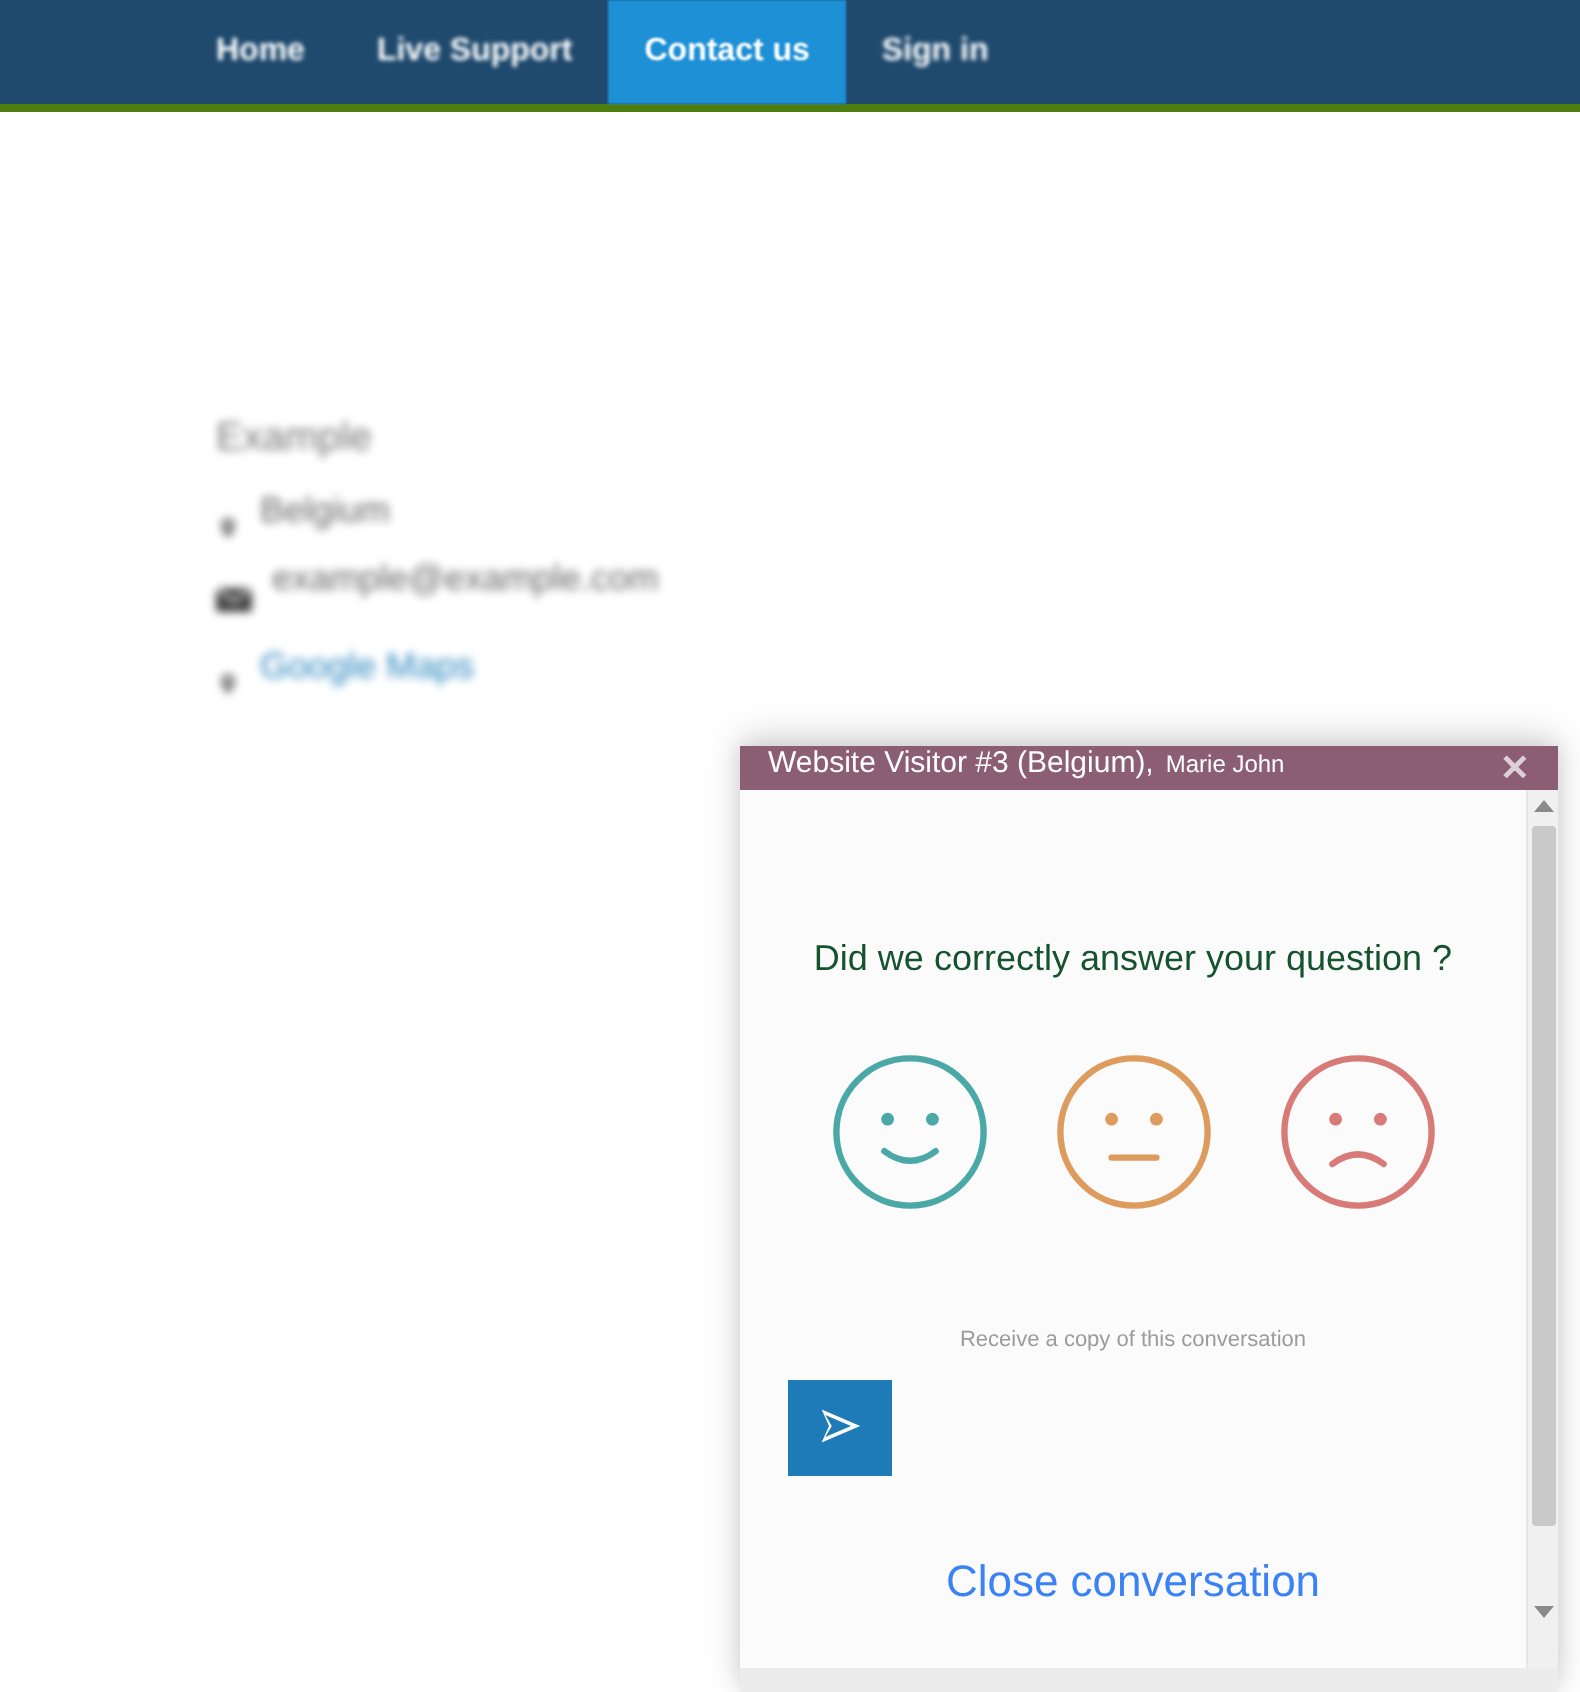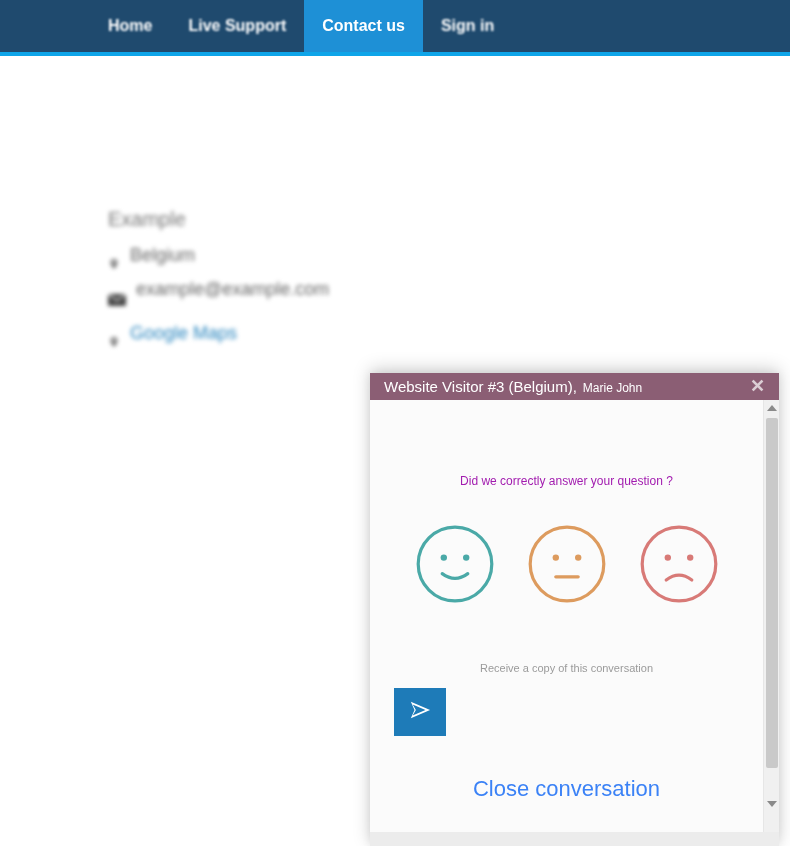--- a/index.html
+++ b/index.html
@@ -2,21 +2,21 @@
 <html><head>
 <meta charset="utf-8">
 <style>
   * { box-sizing: border-box; margin: 0; padding: 0; }
   html, body { width: 790px; height: 846px; font-family: Arial, Helvetica, sans-serif; background: #ffffff; overflow: hidden; }
 
   
   .nav {
     width: 100%; height: 56px; background: #1f4a6e;
     display: flex; align-items: stretch; padding-left: 90px;
-    border-bottom: 4px solid #0ea5e9;
+    border-bottom: 4px solid #4d7c0f;
   }
   .nav-item {
     color: #fff; font-weight: 700; font-size: 16px;
     display: flex; align-items: center; padding: 0 18px;
     cursor: pointer; filter: blur(1px);
   }
   .nav-item.active { background: #1e90d6; filter: blur(0.6px); }
 
   
   .contact-block {
@@ -34,21 +34,21 @@
   .chat {
     position: absolute; left: 370px; top: 373px;
     width: 409px; height: 473px;
     background: #ffffff;
     box-shadow: 0 -4px 18px rgba(0,0,0,0.18), 0 0 10px rgba(0,0,0,0.08);
     border-radius: 2px 2px 0 0;
     display: flex; flex-direction: column;
   }
   .chat-header {
     height: 42px; background: #8b5e74; color: #fff;
-    display: flex; align-items: center; justify-content: space-between;
+    display: flex; justify-content: space-between;
     padding: 0 14px; font-size: 15px;
   }
   .chat-header .names { display: flex; gap: 6px; align-items: baseline; }
   .chat-header .visitor { font-weight: 400; }
   .chat-header .agent { font-weight: 400; font-size: 12px; }
   .chat-close { color: rgba(255,255,255,0.7); font-size: 18px; cursor: pointer; font-weight: 700; }
 
   .chat-body-wrap { position: relative; flex: 1; display: flex; background: #fbfbfb; }
   .chat-body {
     flex: 1; overflow-y: auto; padding: 74px 22px 30px 22px;
@@ -64,21 +64,21 @@
     border-left: 5px solid transparent; border-right: 5px solid transparent;
     cursor: pointer;
   }
   .fake-scroll .arrow-up { top: 5px; border-bottom: 6px solid #8a8a8a; }
   .fake-scroll .arrow-down { bottom: 25px; border-top: 6px solid #8a8a8a; }
   .fake-scroll .thumb {
     position: absolute; left: 2px; top: 18px; width: 12px; height: 350px;
     background: #c9c9c9; border-radius: 2px;
   }
 
-  .question { color: #a21caf; font-size: 12px; text-align: center; margin-bottom: 36px; }
+  .question { color: #14532d; font-size: 18px; text-align: center; margin-bottom: 36px; }
 
   .faces { display: flex; gap: 32px; justify-content: center; margin-bottom: 58px; }
   .face { width: 80px; height: 80px; cursor: pointer; }
   .face svg { width: 100%; height: 100%; }
 
   .copy-label { color: #9b9b9b; font-size: 11px; margin-bottom: 14px; }
 
   .email-row { display: flex; width: 346px; height: 48px; margin-bottom: 40px; }
   .email-row input {
     flex: 1; border: 1px solid #d4d4d4; border-right: none;

